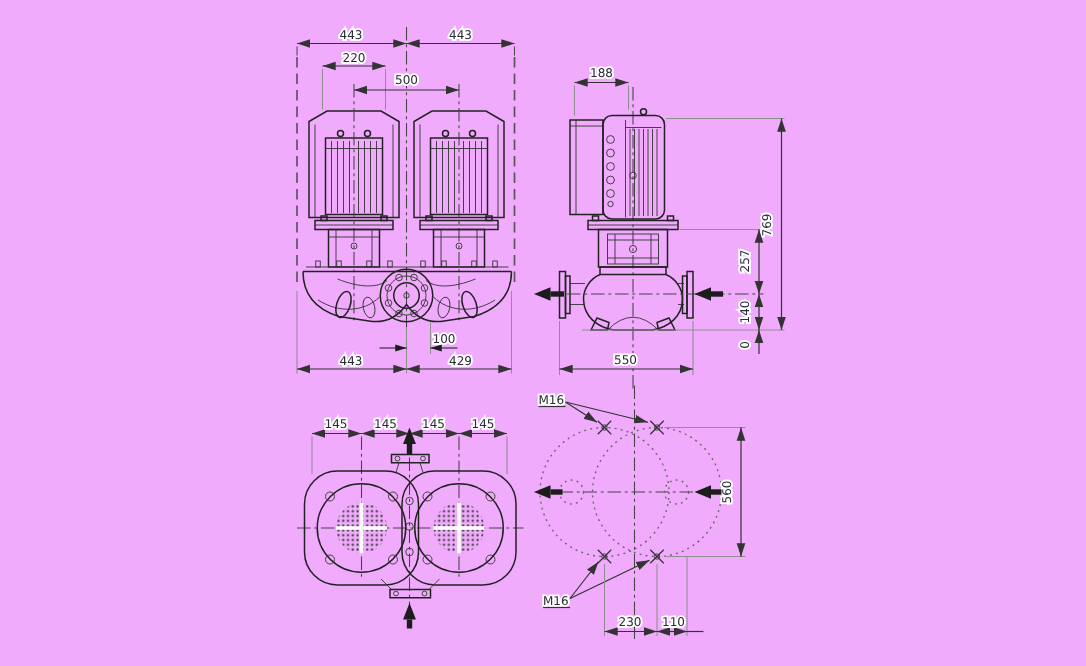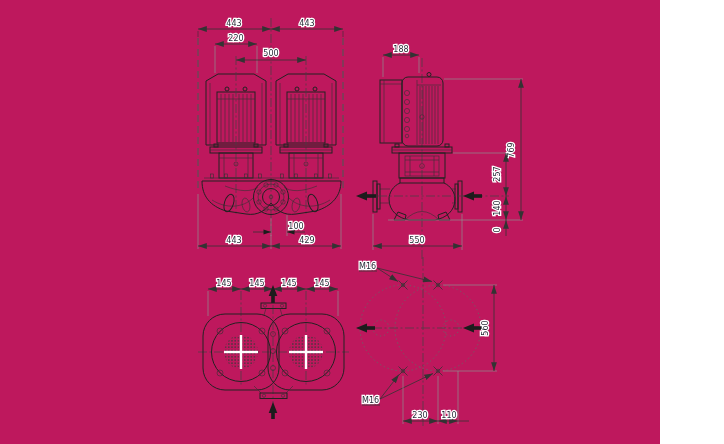--- a/index.html
+++ b/index.html
@@ -1,16 +1,16 @@
 <!DOCTYPE html>
 <html><head>
 <meta charset="utf-8">
 <style>
   html,body{margin:0;padding:0;background:#ffffff;}
-  .page{width:660px;height:444px;background:#be185d;position:relative;overflow:hidden;}
+  .page{width:724px;height:444px;background:#f0abfc;position:relative;overflow:hidden;}
   svg{display:block;}
   .ln  {stroke:#222;stroke-width:1;fill:none;}
   .thin{stroke:#333;stroke-width:0.6;fill:none;}
   .dim {stroke:#333;stroke-width:0.8;fill:none;}
   .ext {stroke:#8f8f8f;stroke-width:0.7;fill:none;}
   .cl  {stroke:#444;stroke-width:0.7;fill:none;stroke-dasharray:9 2.5 2 2.5;}
   .dash{stroke:#555;stroke-width:1.1;fill:none;stroke-dasharray:7 4;}
   .dot {stroke:#666;stroke-width:0.9;fill:none;stroke-dasharray:1.3 2.8;}
   .blk {fill:#1c1c1c;stroke:none;}
   text.t{font:8px "DejaVu Sans","Liberation Sans",sans-serif;fill:#2a2a38;

